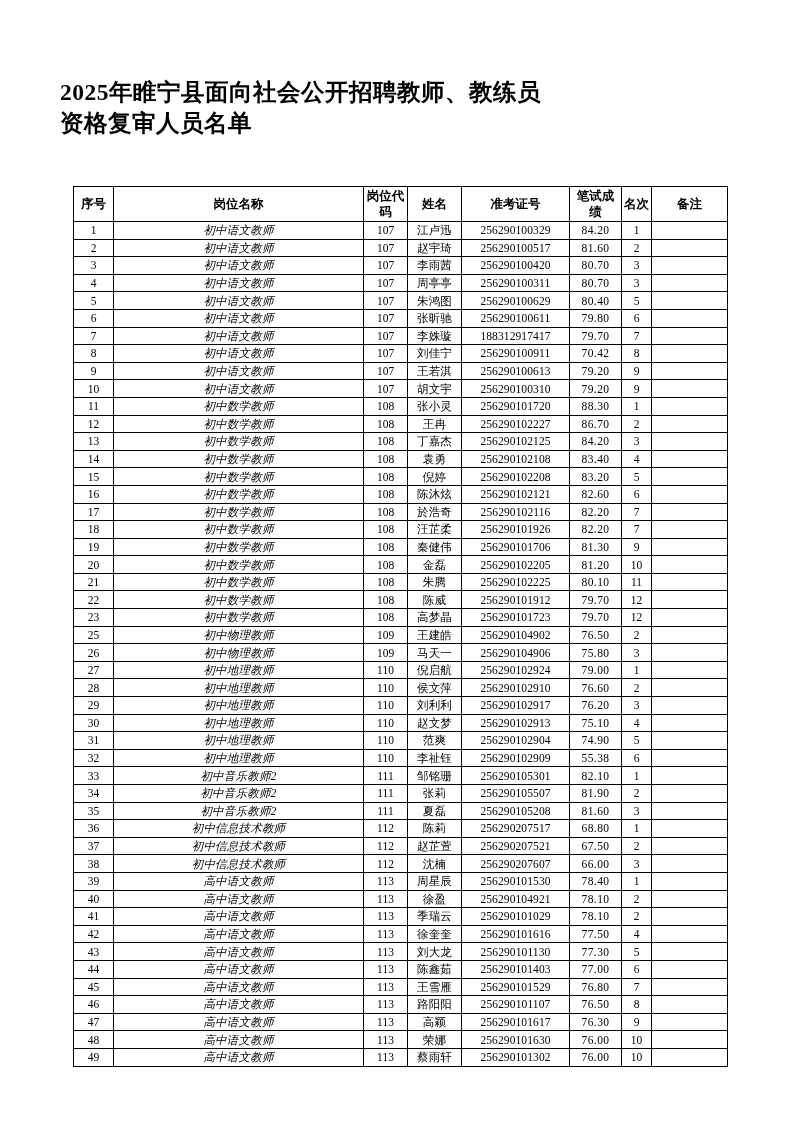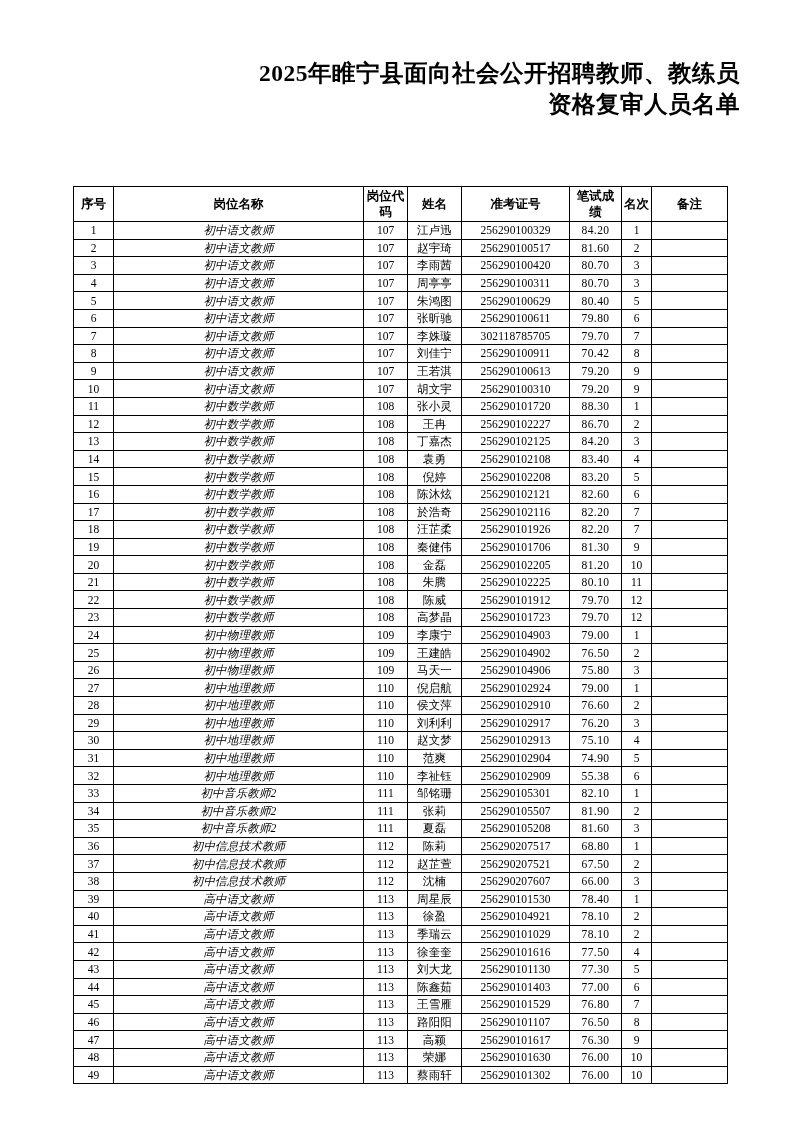--- a/index.html
+++ b/index.html
@@ -16,26 +16,26 @@
     overflow: hidden;
   }
   .page {
     width: 800px;
     height: 1131px;
     box-sizing: border-box;
     padding: 0;
     position: relative;
   }
   .doc-title {
-    text-align: right;
+    text-align: left;
     font-weight: bold;
     font-size: 23.5px;
     line-height: 31px;
     letter-spacing: 0.5px;
-    padding-top: 58px;
+    padding-top: 77px;
     margin: 0 60px 0 60px;
     font-family: "Liberation Serif", "DejaVu Serif", serif;
   }
   .doc-title .line {
     display: block;
     white-space: nowrap;
   }
   .table-wrap {
     position: absolute;
     left: 73px;
@@ -182,21 +182,21 @@
             <td class="exam">256290100611</td>
             <td class="score">79.80</td>
             <td class="rank">6</td>
             <td class="remark"></td>
           </tr>
           <tr>
             <td class="seq">7</td>
             <td class="post">初中语文教师</td>
             <td class="code">107</td>
             <td class="name">李姝璇</td>
-            <td class="exam">302118785705</td>
+            <td class="exam">188312917417</td>
             <td class="score">79.70</td>
             <td class="rank">7</td>
             <td class="remark"></td>
           </tr>
           <tr>
             <td class="seq">8</td>
             <td class="post">初中语文教师</td>
             <td class="code">107</td>
             <td class="name">刘佳宁</td>
             <td class="exam">256290100911</td>
@@ -345,30 +345,20 @@
             <td class="remark"></td>
           </tr>
           <tr>
             <td class="seq">23</td>
             <td class="post">初中数学教师</td>
             <td class="code">108</td>
             <td class="name">高梦晶</td>
             <td class="exam">256290101723</td>
             <td class="score">79.70</td>
             <td class="rank">12</td>
-            <td class="remark"></td>
-          </tr>
-          <tr>
-            <td class="seq">24</td>
-            <td class="post">初中物理教师</td>
-            <td class="code">109</td>
-            <td class="name">李康宁</td>
-            <td class="exam">256290104903</td>
-            <td class="score">79.00</td>
-            <td class="rank">1</td>
             <td class="remark"></td>
           </tr>
           <tr>
             <td class="seq">25</td>
             <td class="post">初中物理教师</td>
             <td class="code">109</td>
             <td class="name">王建皓</td>
             <td class="exam">256290104902</td>
             <td class="score">76.50</td>
             <td class="rank">2</td>

